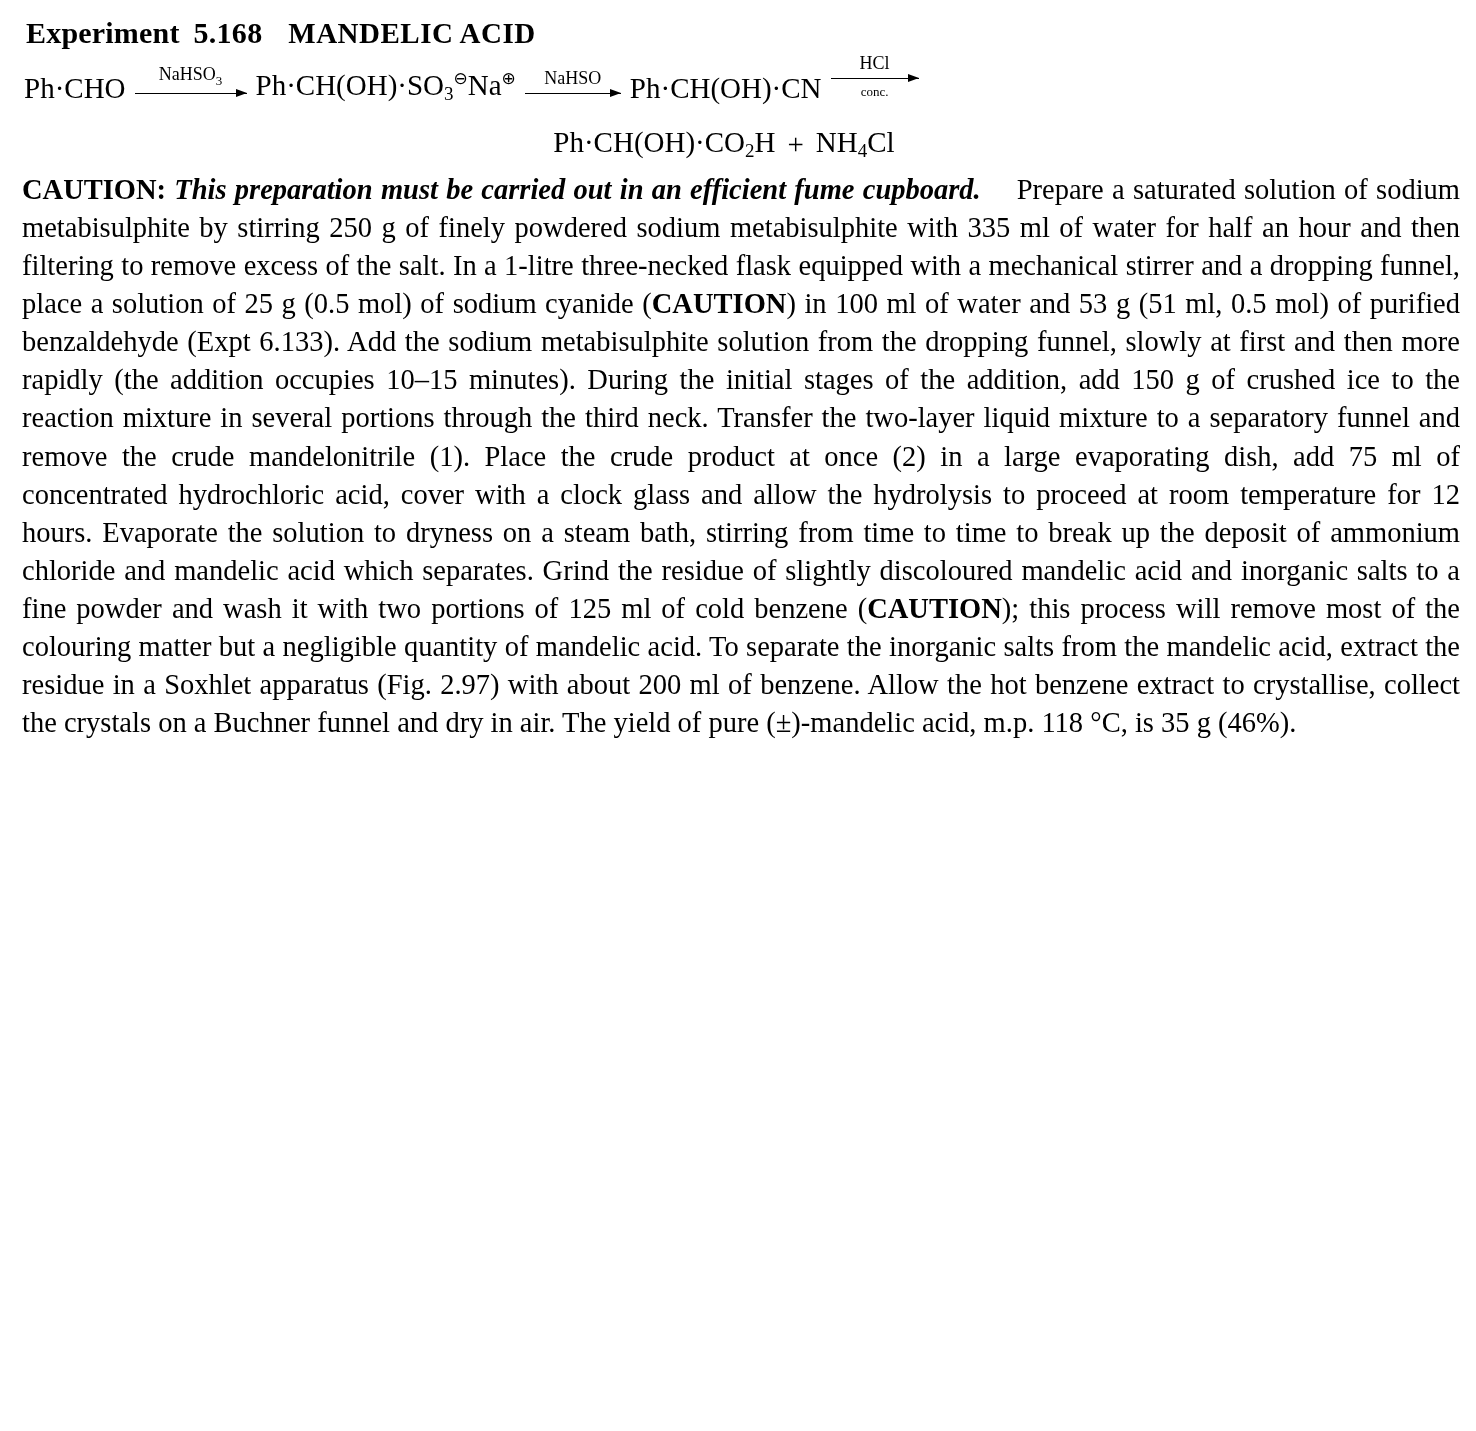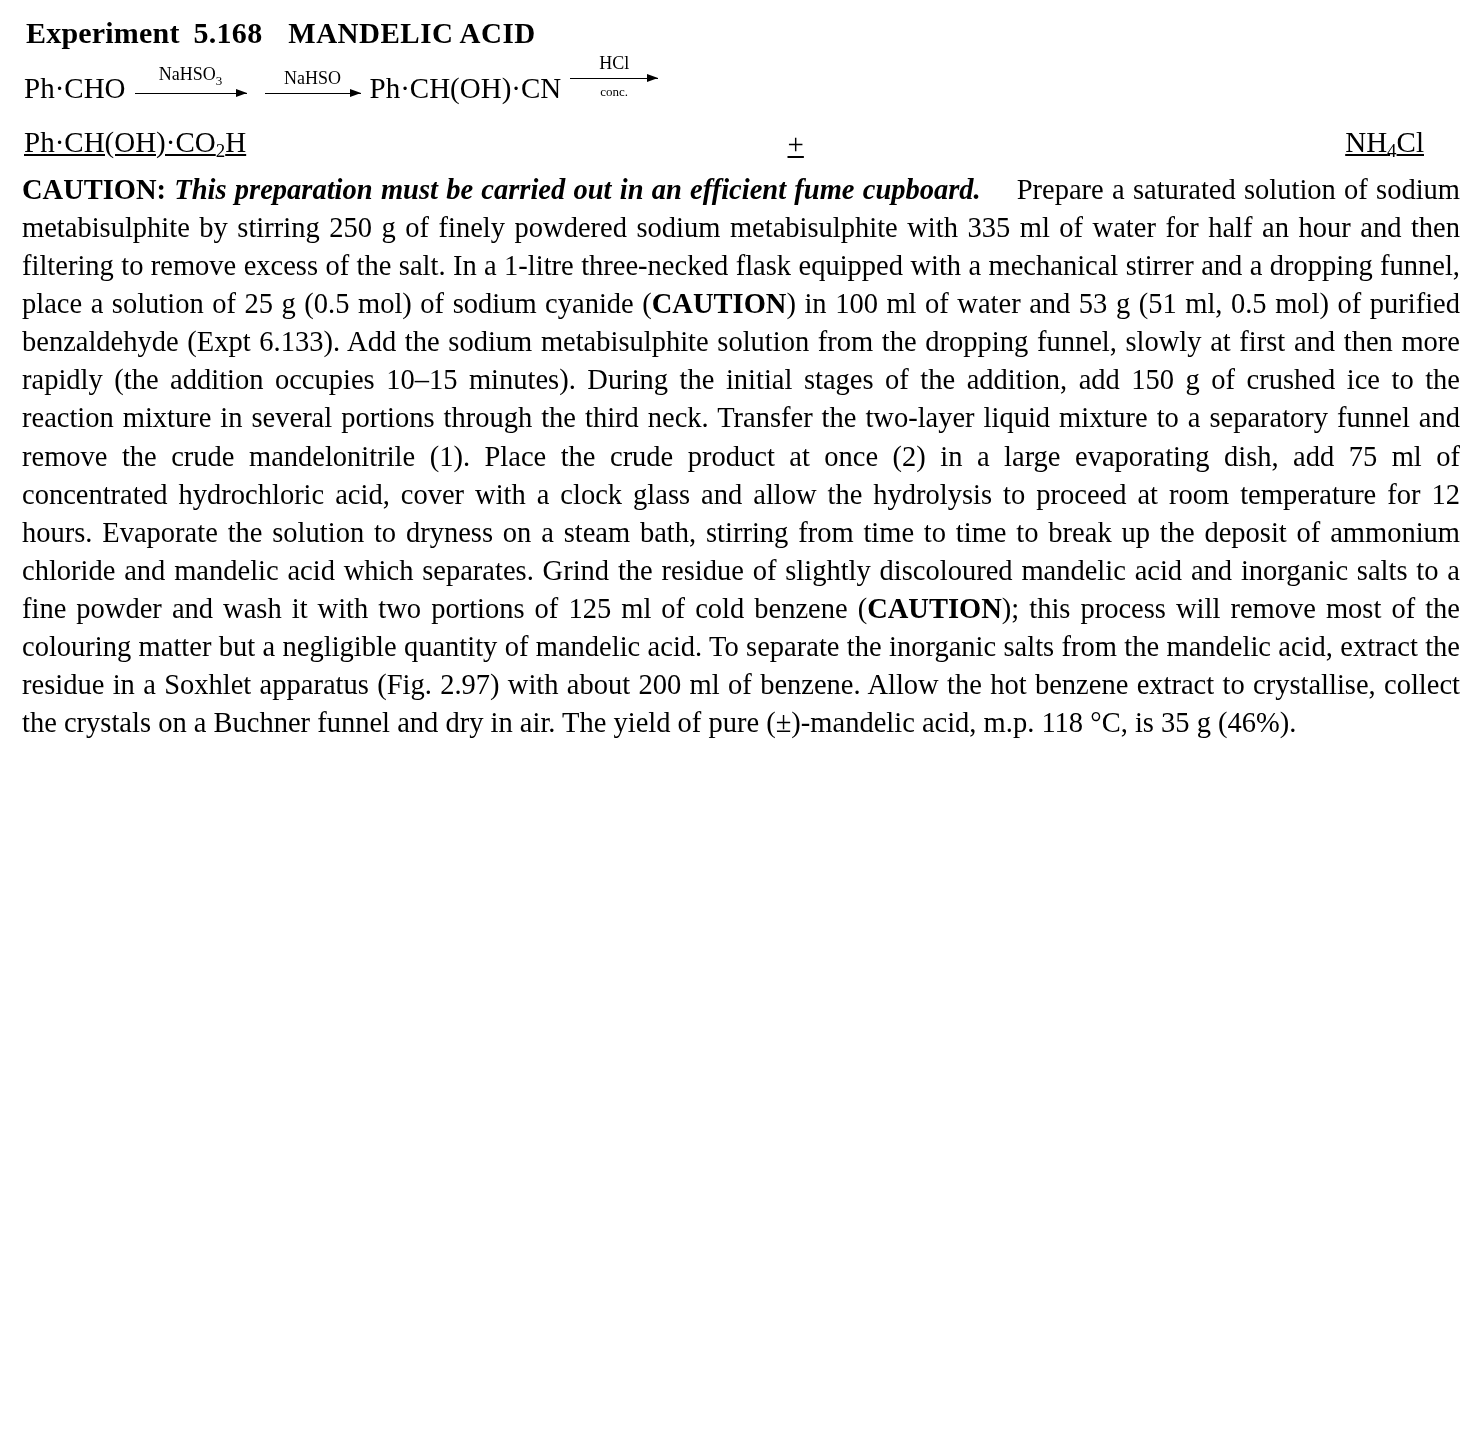--- a/index.html
+++ b/index.html
@@ -40,24 +40,23 @@
     font-size: 29px;
     line-height: 1.1;
   }
   .scheme-row {
     display: flex;
     align-items: flex-end;
     flex-wrap: nowrap;
     white-space: nowrap;
   }
   .scheme-row.second {
-    justify-content: space-between;
+    justify-content: center;
     padding-right: 36px;
     margin-top: 22px;
-    text-decoration: underline;
   }
   .formula { font-size: 29px; }
   .formula sub { font-size: 19px; vertical-align: -0.25em; }
   .charge {
     font-size: 17px;
     vertical-align: 0.5em;
     display: inline-block;
     transform: translateY(-2px);
   }
 
@@ -141,20 +140,21 @@
 
     <div class="scheme-row">
 
       <span class="formula">Ph·CHO</span>
 
       <span class="arrow-block">
         <span class="arrow-top"><span>NaHSO</span><sub>3</sub></span>
         <span class="arrow-line"></span>
       </span>
 
+      <span class="formula"><span>Ph·CH(OH)·SO</span><sub>3</sub><span class="charge">⊖</span><span>Na</span><span class="charge">⊕</span></span>
 
       <span class="arrow-block short">
         <span class="arrow-top">NaHSO</span>
         <span class="arrow-line"></span>
       </span>
 
       <span class="formula">Ph·CH(OH)·CN</span>
 
       <span class="arrow-block narrow">
         <span class="arrow-top">HCl</span>

